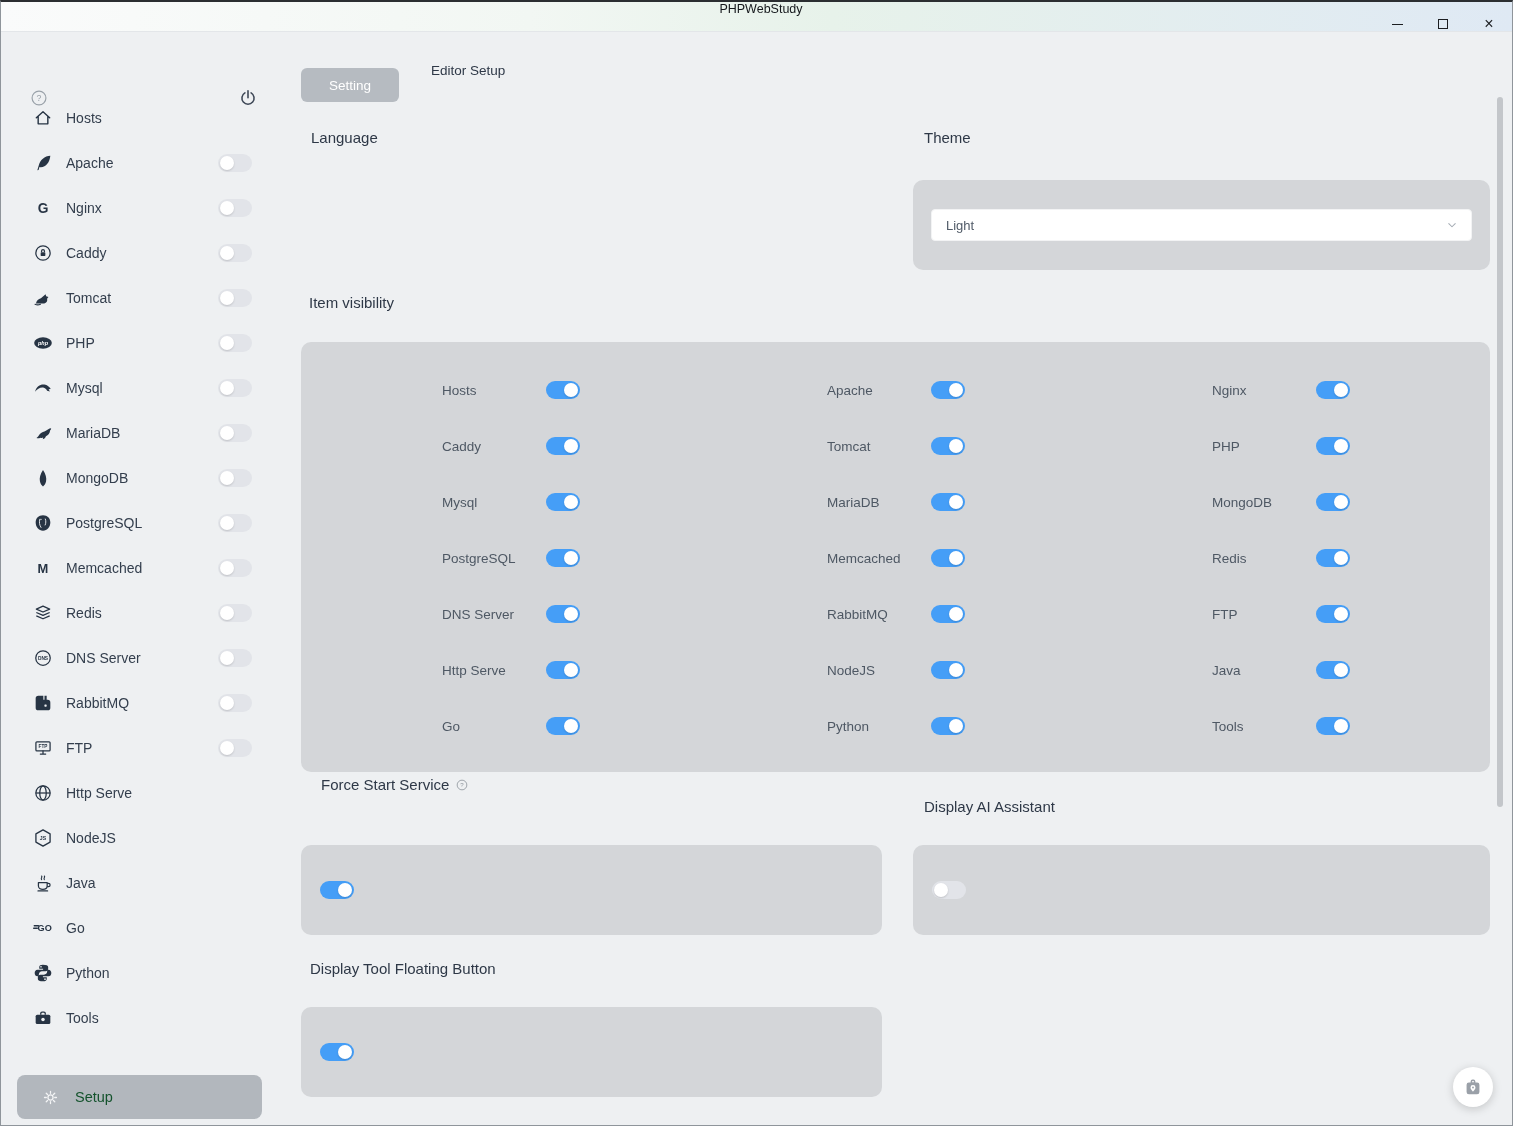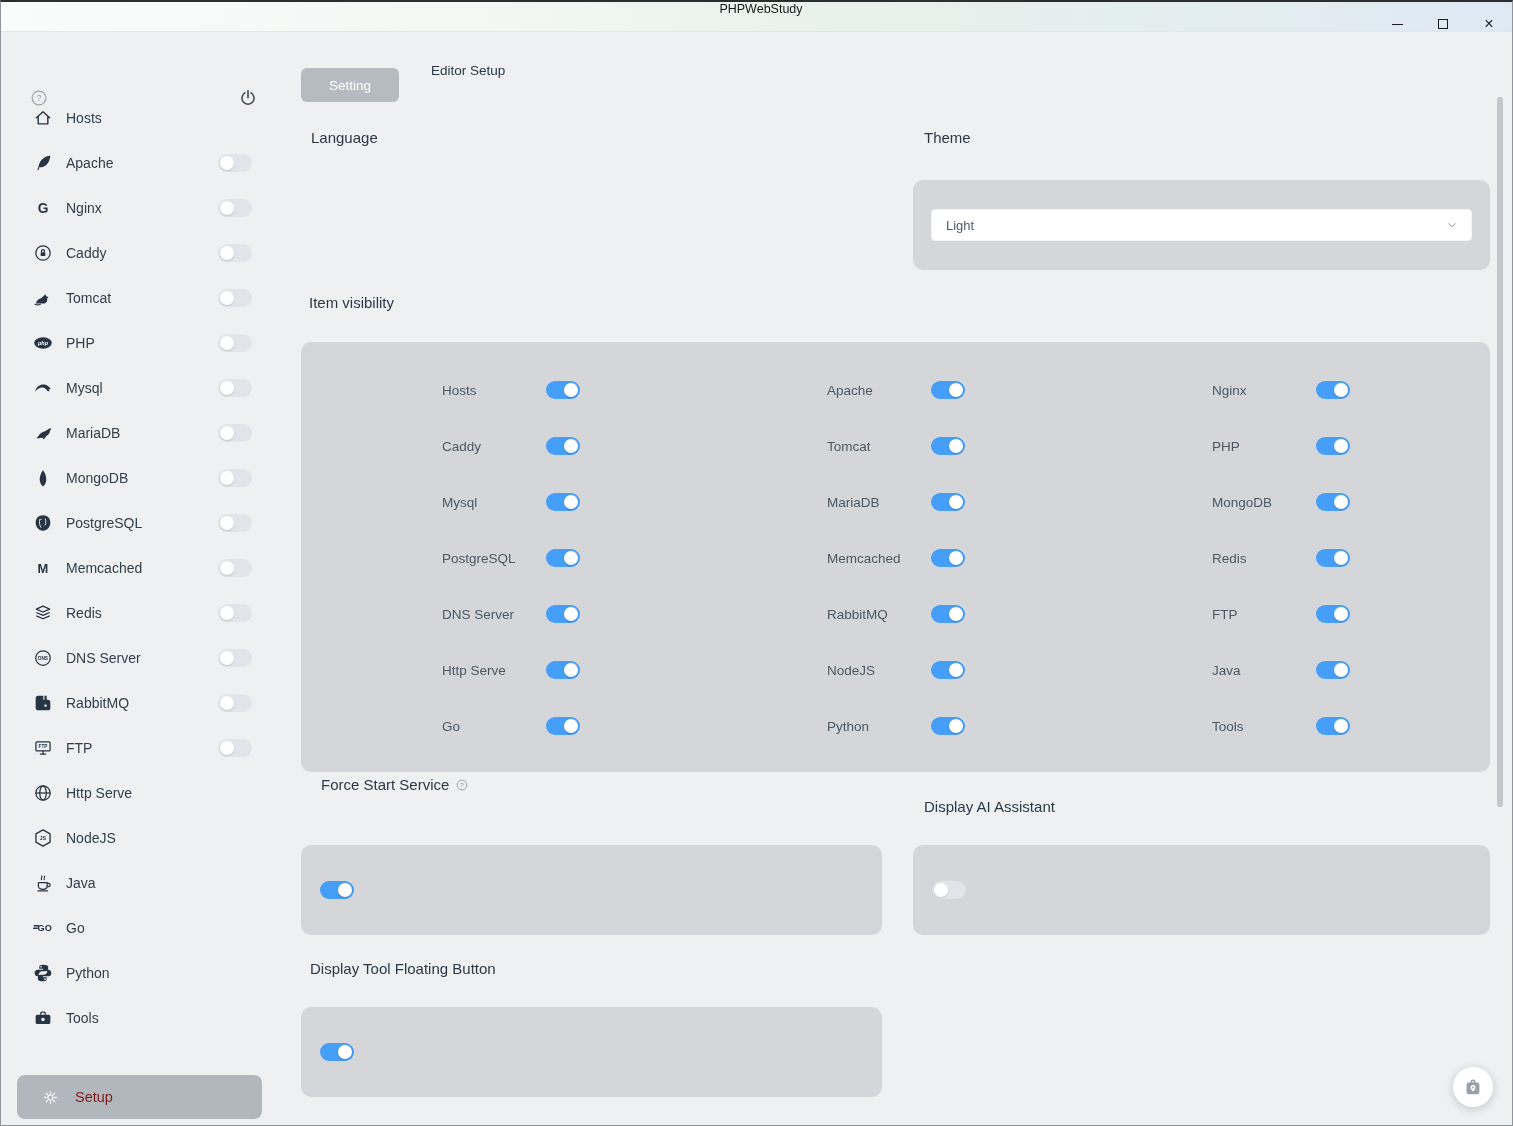--- a/index.html
+++ b/index.html
@@ -44,21 +44,21 @@
   .nav-item .icn { width:20px; height:20px; color:#273444; flex:0 0 20px; }
   .nav-item .lbl { margin-left:13px; font-size:14px; color:#333e4d; }
   .nav-item .tg { margin-left:auto; }
 
   .setup-btn {
     position:absolute; left:16px; top:1043px; width:245px; height:44px;
     background:#b2b7bd; border-radius:8px; display:flex; align-items:center;
     padding-left:24px; cursor:pointer;
   }
   .setup-btn .icn { width:19px; height:19px; color:#f4f5f6; }
-  .setup-btn .lbl { margin-left:15px; font-size:14.5px; color:#7f1d1d; }
+  .setup-btn .lbl { margin-left:15px; font-size:14.5px; color:#14532d; }
 
   
   .content { position:absolute; left:290px; top:30px; right:0; bottom:0; }
 
   .tab-setting {
     position:absolute; left:10px; top:36px; width:98px; height:34px;
     background:#b6bbc1; border:none; border-radius:6px;
     color:#ffffff; font-size:13.5px; font-family:"Liberation Sans",sans-serif; cursor:pointer;
   }
   .tab-editor {

